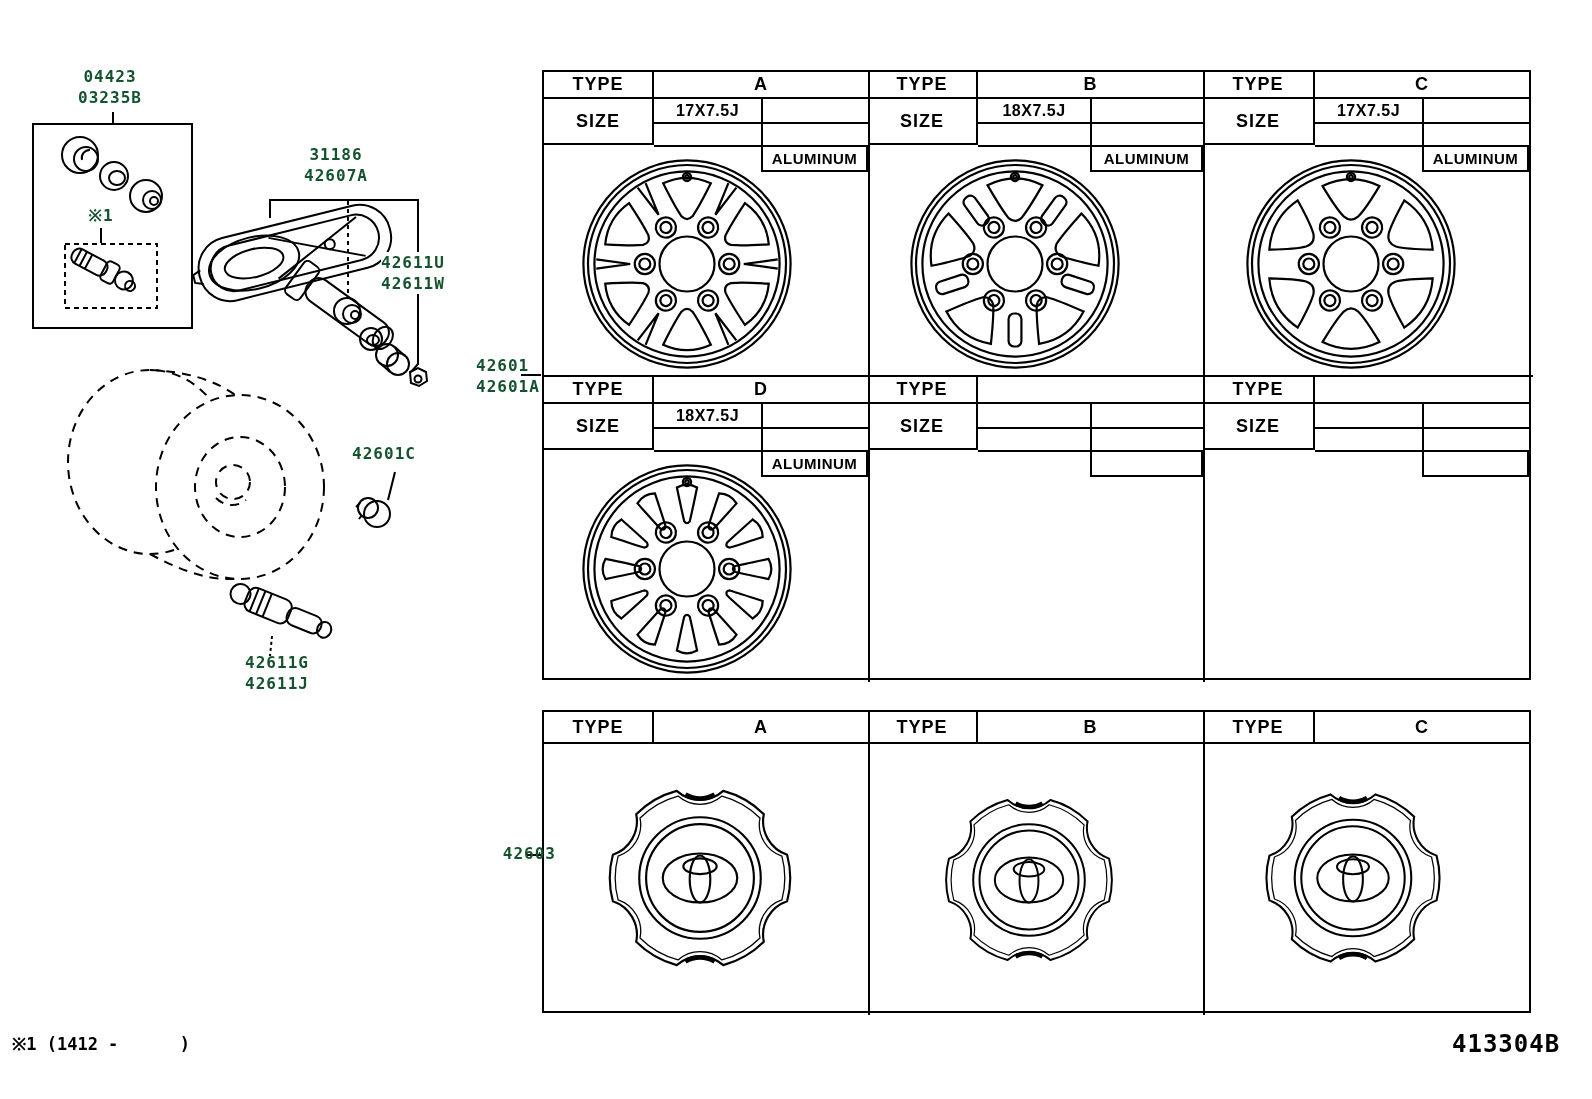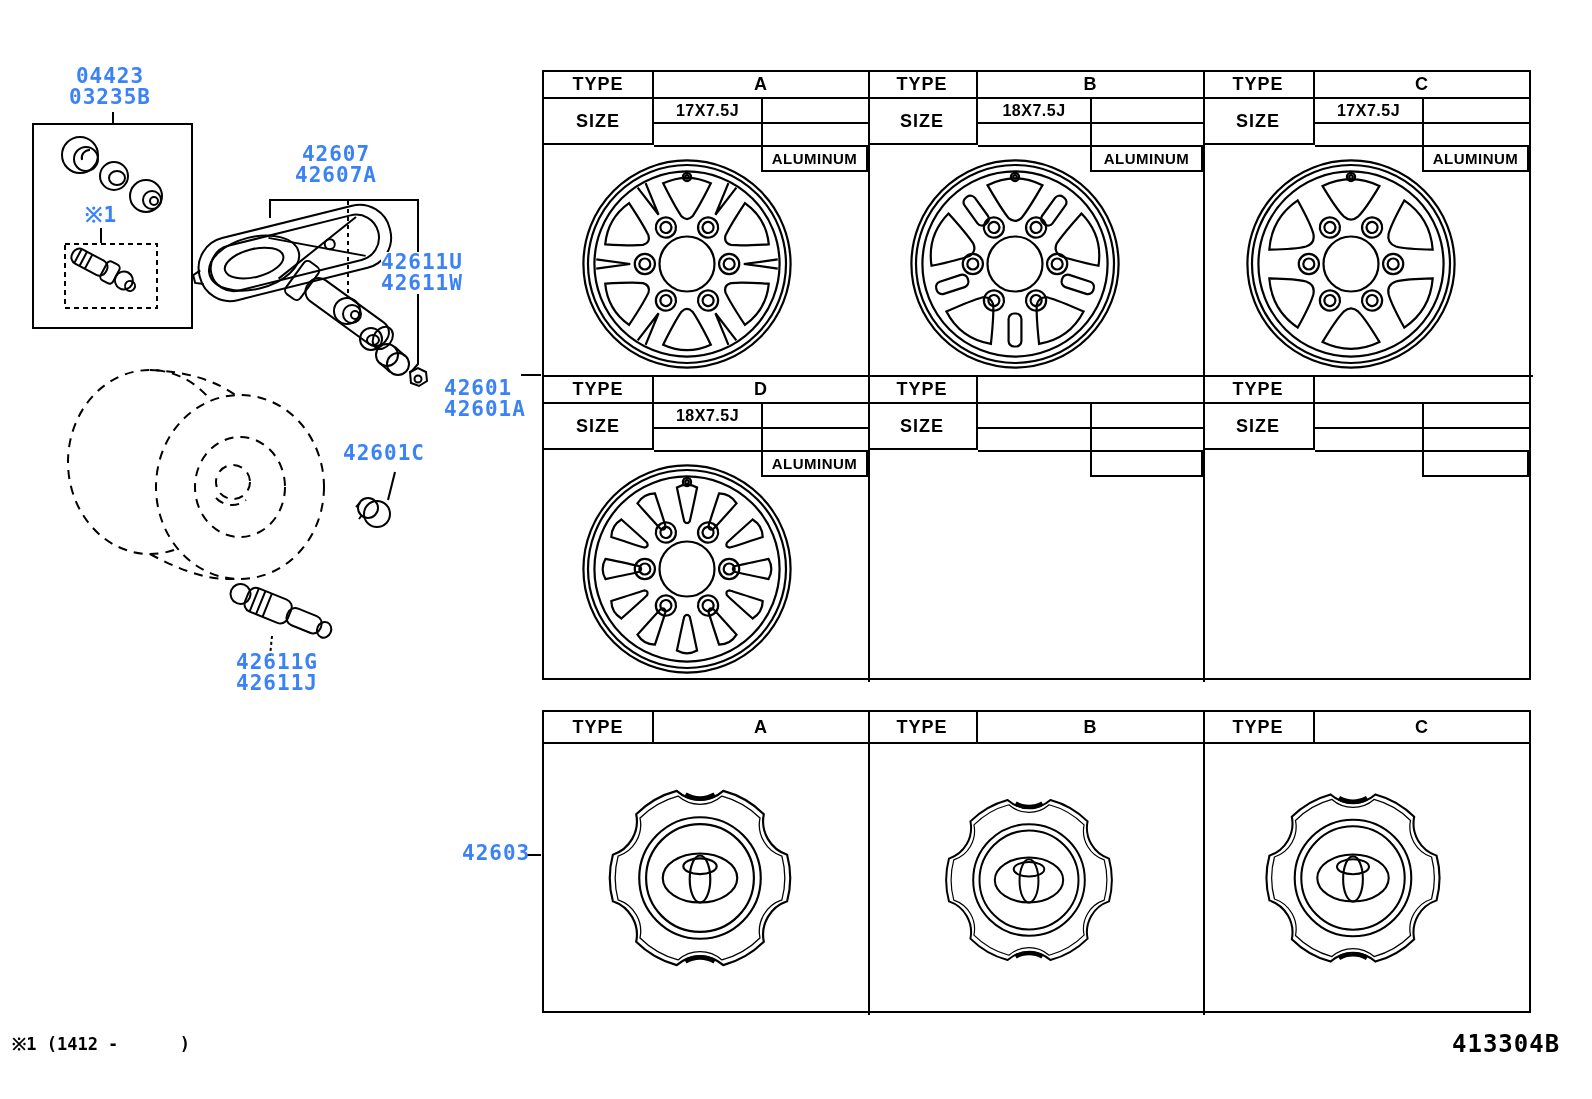--- a/index.html
+++ b/index.html
@@ -1,23 +1,23 @@
 <!DOCTYPE html>
 <html><head>
 <meta charset="utf-8">
 <style>
   html,body{margin:0;padding:0;background:#fff;}
   .canvas{position:relative;width:1592px;height:1099px;background:#fff;overflow:hidden;
           font-family:"Liberation Sans",sans-serif;color:#000;}
   svg{display:block;}
   .art{position:absolute;left:0;top:0;z-index:1;}
   .lbl{position:absolute;z-index:5;font-family:"DejaVu Sans Mono",monospace;
-       font-weight:bold;font-size:21px;line-height:21px;letter-spacing:1px;color:#3b82f6;}
+       font-weight:bold;font-size:16px;line-height:21px;letter-spacing:1px;color:#14532d;}
   .lbl.center{text-align:center;}
-  .lbl.right{text-align:right;}
+  .lbl.right{text-align:right;margin-left:34px;}
   .lbl.bg{background:#fff;}
   .tbl{position:absolute;z-index:2;border:2px solid #000;box-sizing:border-box;background:transparent;text-align:right;}
   .vdiv,.hdiv{position:absolute;background:#000;}
   .cell{position:absolute;box-sizing:border-box;display:flex;align-items:center;justify-content:center;
         font-weight:bold;font-size:18px;letter-spacing:1px;}
   .cell.small{font-size:16px;letter-spacing:0.5px;}
   .matbox{position:absolute;box-sizing:border-box;border:2px solid #000;display:flex;
           align-items:center;justify-content:center;font-weight:bold;font-size:15px;letter-spacing:0.5px;}
   .wheel-art{position:absolute;z-index:3;}
   .footnote{position:absolute;z-index:5;font-family:"DejaVu Sans Mono",monospace;
@@ -167,28 +167,28 @@
 
   <path d="M527 855 H541"></path>
 </svg>
 
 <div class="lbl center" style="left:30px;top:66px;width:160px;">
   <div>04423</div>
       <div>03235B</div>
 </div>
 <div class="lbl center" style="left:78px;top:205px;width:46px;">※1</div>
 <div class="lbl center" style="left:268px;top:144px;width:136px;">
-  <div>42607</div>
+  <div>31186</div>
       <div>42607A</div>
 </div>
 <div class="lbl bg" style="left:381px;top:252px;width:80px;">
   <div>42611U</div>
       <div>42611W</div>
 </div>
-<div class="lbl" style="left:444px;top:355px;width:76px;margin-top:23px;">
+<div class="lbl" style="left:476px;top:355px;width:76px;">
   <div>42601</div>
       <div>42601A</div>
 </div>
 <div class="lbl center" style="left:340px;top:443px;width:88px;">42601C</div>
 <div class="lbl center" style="left:232px;top:652px;width:90px;">
   <div>42611G</div>
       <div>42611J</div>
 </div>
 <div class="lbl right" style="left:462px;top:843px;width:60px;">42603</div>
 

